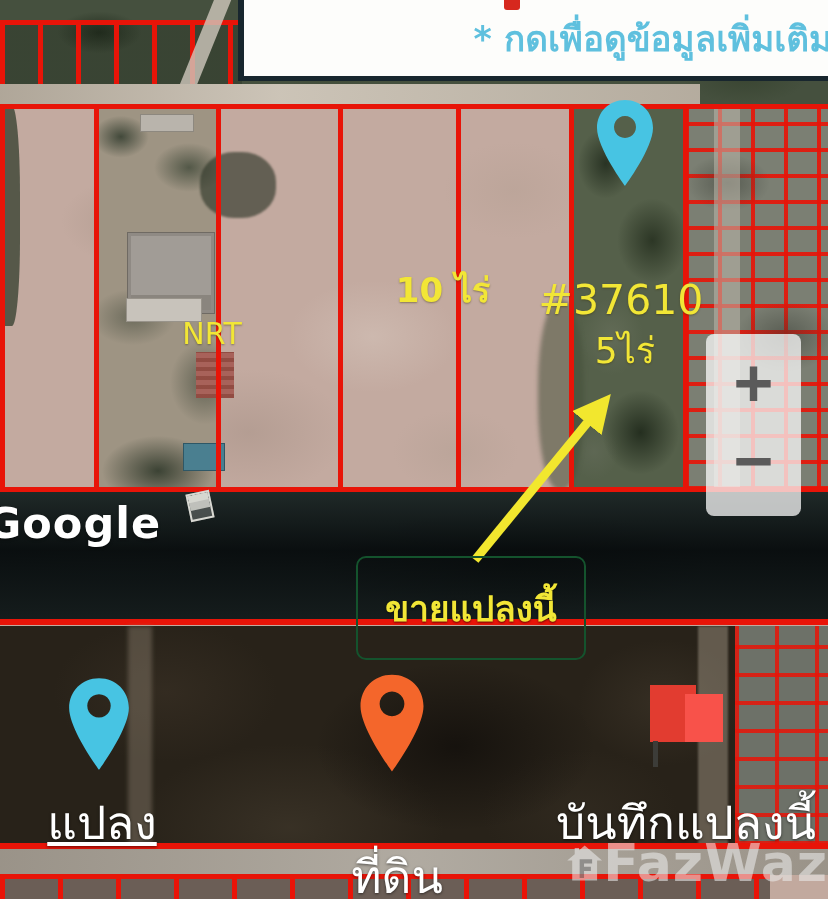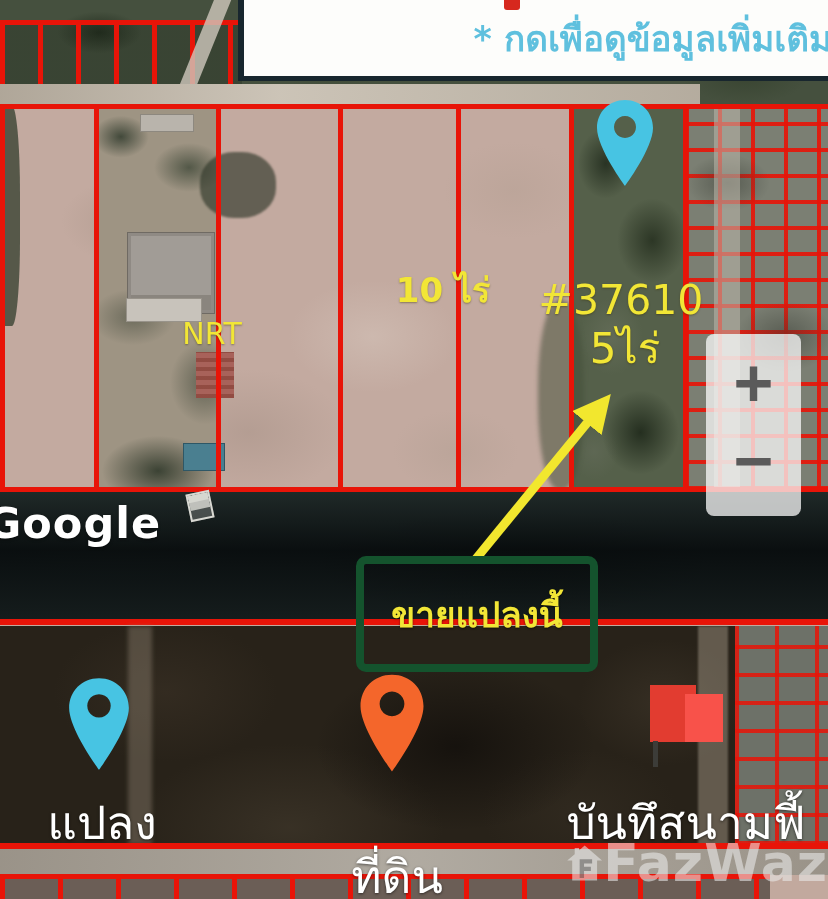--- a/index.html
+++ b/index.html
@@ -105,21 +105,21 @@
   
   .banner{left:238px;top:0;width:590px;height:76px;background:#fdfdfb;
     border-left:6px solid #18262e;border-bottom:5px solid #18262e;
     display:flex;align-items:center;justify-content:flex-end;overflow:hidden;}
   .banner-text{color:#5fc0de;font-size:35px;font-weight:600;white-space:nowrap;padding-right:2px;letter-spacing:0;}
   .top-mark{left:504px;top:0;width:16px;height:10px;background:#d6281e;border-radius:0 0 3px 3px;}
 
   .ylabel{color:#f2e636;white-space:nowrap;text-shadow:0 1px 2px rgba(60,50,0,.45);}
   .center{transform:translateX(-50%);}
 
-  .callout-box{left:356px;top:556px;width:226px;height:100px;border:8px solid #14532d;
+  .callout-box{left:356px;top:556px;width:226px;height:100px;border:2px solid #14532d;
     border-radius:10px;display:flex;align-items:center;justify-content:center;}
   .callout-text{color:#f2e636;font-size:35px;font-weight:bold;white-space:nowrap;
     text-shadow:0 1px 2px rgba(0,0,0,.6);}
 
   .zoom-ctrl{left:706px;top:334px;width:95px;height:182px;background:rgba(250,250,250,.75);
     border-radius:8px;display:flex;flex-direction:column;align-items:center;
     justify-content:space-between;padding:22px 0 30px 0;box-sizing:border-box;}
   .zoom-btn{width:60px;height:52px;display:flex;align-items:center;justify-content:center;
     color:#5a5a5a;font-size:64px;font-weight:bold;line-height:0;cursor:pointer;
     font-family:"DejaVu Sans Mono",monospace;}
@@ -195,21 +195,21 @@
 
   <div class="abs" style="left:592px;top:98px;">
     <svg width="66" height="90" viewBox="0 0 64 90">
       <path fill-rule="evenodd" fill="#47c4e3" d="M32 2 C16 2 4 14 4 30 C4 50 32 88 32 88 C32 88 60 50 60 30 C60 14 48 2 32 2 Z
            M32 18 a11 11 0 1 0 0.001 0 Z"></path>
     </svg>
   </div>
 
   <div class="abs ylabel center" style="left:443px;top:263px;font-size:34px;font-weight:bold;">10 ไร่</div>
   <div class="abs ylabel center" style="left:621px;top:276px;font-size:41px;">#37610</div>
-  <div class="abs ylabel center" style="left:625px;top:315px;font-size:42px;">5ไร่</div>
+  <div class="abs ylabel center" style="left:625px;top:322px;font-size:36px;">5ไร่</div>
   <div class="abs ylabel center" style="left:168px;top:316px;font-size:30px;margin-left:44px;">NRT</div>
 
   <div class="abs zoom-ctrl">
     <div class="zoom-btn">+</div>
     <div class="zoom-btn">−</div>
   </div>
 
   <div class="abs google">Google</div>
 
   <svg class="abs" style="left:0;top:0;" width="828" height="899" viewBox="0 0 828 899">
@@ -224,36 +224,36 @@
   <div class="abs callout-box">
     <span class="callout-text">ขายแปลงนี้</span>
   </div>
 
   <div class="abs" style="left:64px;top:676px;">
     <svg width="70" height="96" viewBox="0 0 64 90">
       <path fill-rule="evenodd" fill="#47c4e3" d="M32 2 C16 2 4 14 4 30 C4 50 32 88 32 88 C32 88 60 50 60 30 C60 14 48 2 32 2 Z
            M32 17 a11 11 0 1 0 0.001 0 Z"></path>
     </svg>
   </div>
-  <div class="abs legend-label center" style="left:102px;top:786px;">แปลง</div>
+  <div class="abs legend-label center" style="left:102px;top:786px;text-decoration:underline;">แปลง</div>
 
   <div class="abs" style="left:356px;top:672px;">
     <svg width="72" height="102" viewBox="0 0 64 90">
       <path fill-rule="evenodd" fill="#f4662b" d="M32 2 C16 2 4 14 4 30 C4 50 32 88 32 88 C32 88 60 50 60 30 C60 14 48 2 32 2 Z
            M32 17 a11 11 0 1 0 0.001 0 Z"></path>
     </svg>
   </div>
   <div class="abs legend-label center" style="left:397px;top:840px;">ที่ดิน</div>
 
   <div class="abs flag">
     <div class="flag-r1"></div>
     <div class="flag-r2"></div>
     <div class="flag-pole"></div>
   </div>
-  <div class="abs legend-label center" style="left:686px;top:786px;">บันทึสนามฟี้</div>
+  <div class="abs legend-label center" style="left:686px;top:786px;">บันทึกแปลงนี้</div>
 
   <div class="abs fazwaz">
     <svg width="62" height="62" viewBox="0 0 60 60">
       <path fill="rgba(236,236,236,0.62)" d="M30 2 L58 26 L50 26 L50 58 L10 58 L10 26 L2 26 L14 16 L14 6 L21 6 L21 10 Z"></path>
       <path fill="rgba(60,60,60,0.45)" d="M22 24 L42 24 L42 31 L29 31 L29 36 L40 36 L40 43 L29 43 L29 54 L22 54 Z"></path>
     </svg>
     <span class="fazwaz-text">FazWaz</span>
   </div>
 
 </div>

